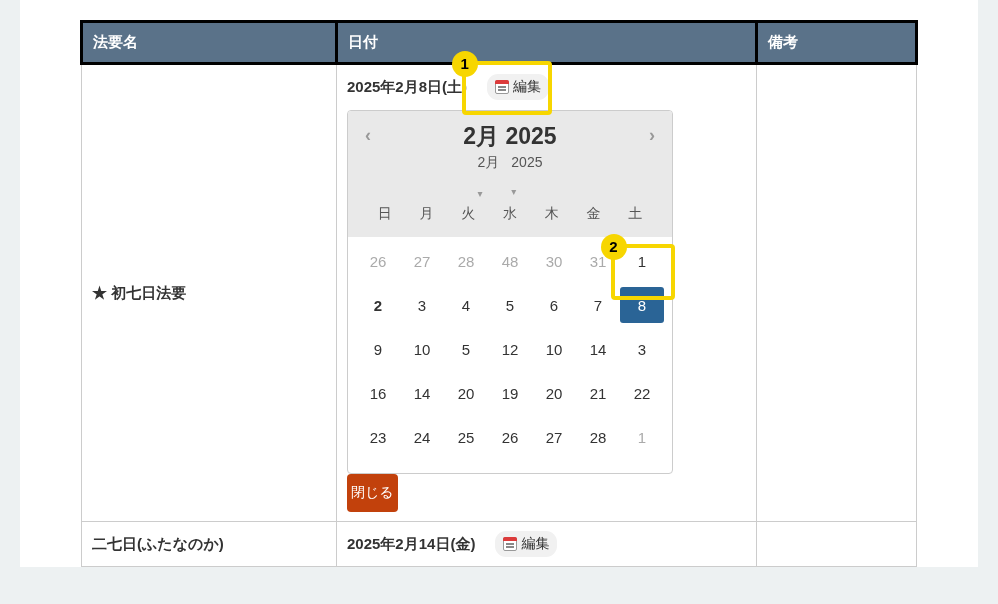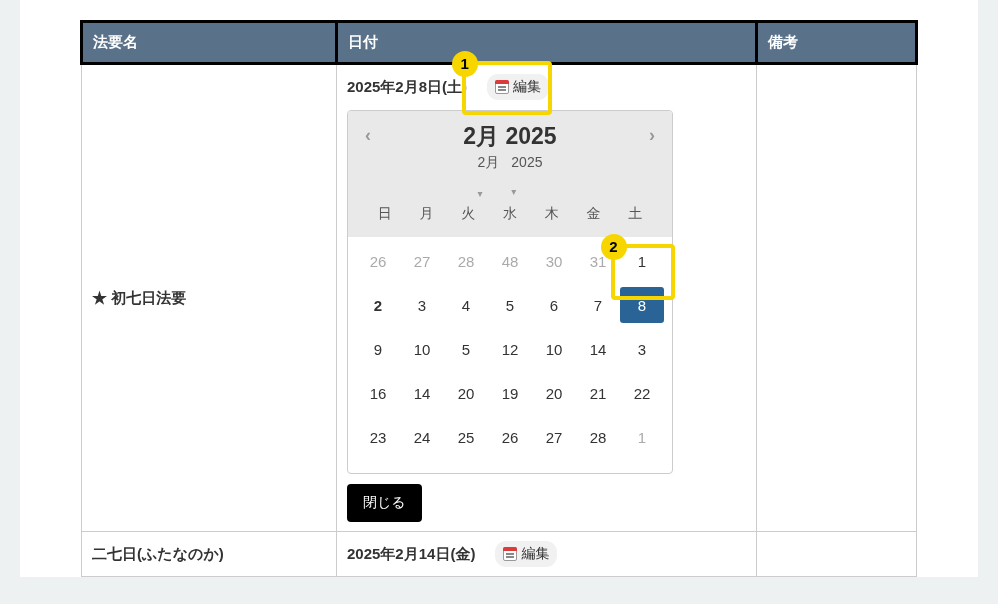--- a/index.html
+++ b/index.html
@@ -42,22 +42,22 @@
   .edit-btn .cal-icon::before {
     content: ""; position: absolute; left: -1px; right: -1px; top: -1px; height: 4px;
     background: #dc3b3b; border-radius: 2px 2px 0 0;
   }
   .edit-btn .cal-icon::after {
     content: ""; position: absolute; left: 2px; top: 5px; width: 8px; height: 1.5px; background: #888;
     box-shadow: 0 3px 0 #888;
   }
 
   .close-btn {
-    display: inline-block; background: #000000; color: #fff; padding: 10px 16px; border-radius: 4px;
-    font-size: 14px; font-weight: 500; margin-top: 10px; cursor: pointer;
+    display: inline-block; background: #c2410c; color: #fff; padding: 10px 4px; border-radius: 4px;
+    font-size: 14px; font-weight: 500; cursor: pointer;
   }
 
   
   .dp {
     margin-top: 10px;
     width: 326px; border: 1px solid #ccc; border-radius: 4px; background: #fff; overflow: hidden;
   }
   .dp-head { background: #e9e9e9; padding: 10px 8px 6px; position: relative; }
   .dp-nav {
     position: absolute; top: 14px; width: 20px; height: 20px; display: flex; align-items: center; justify-content: center;

